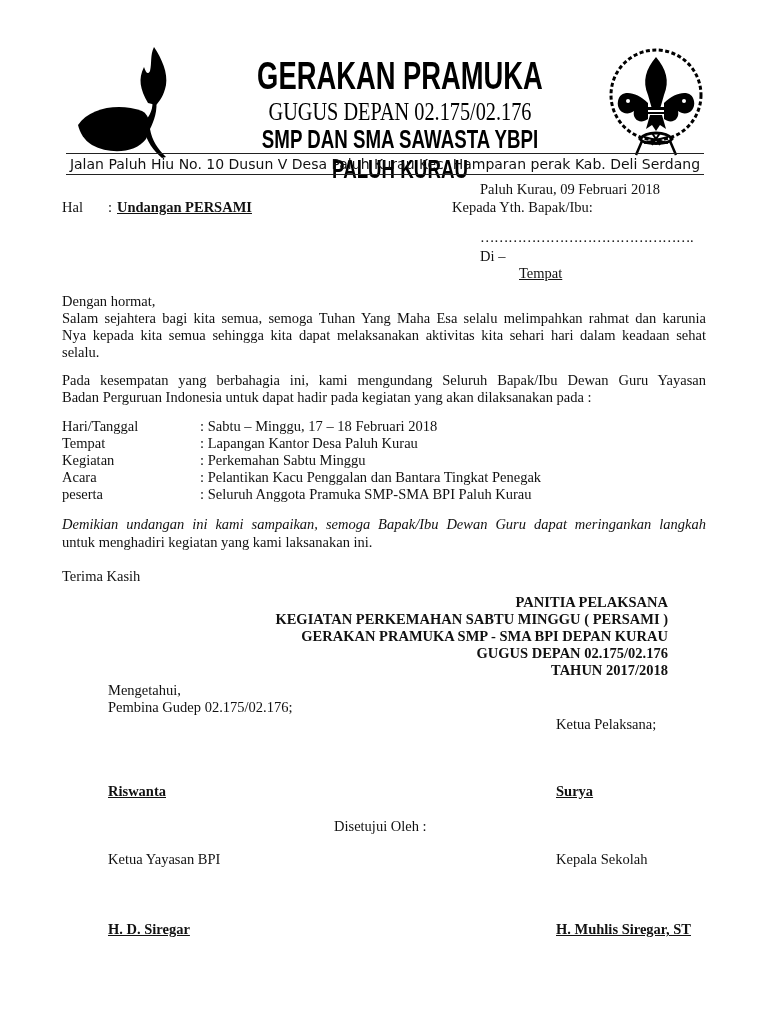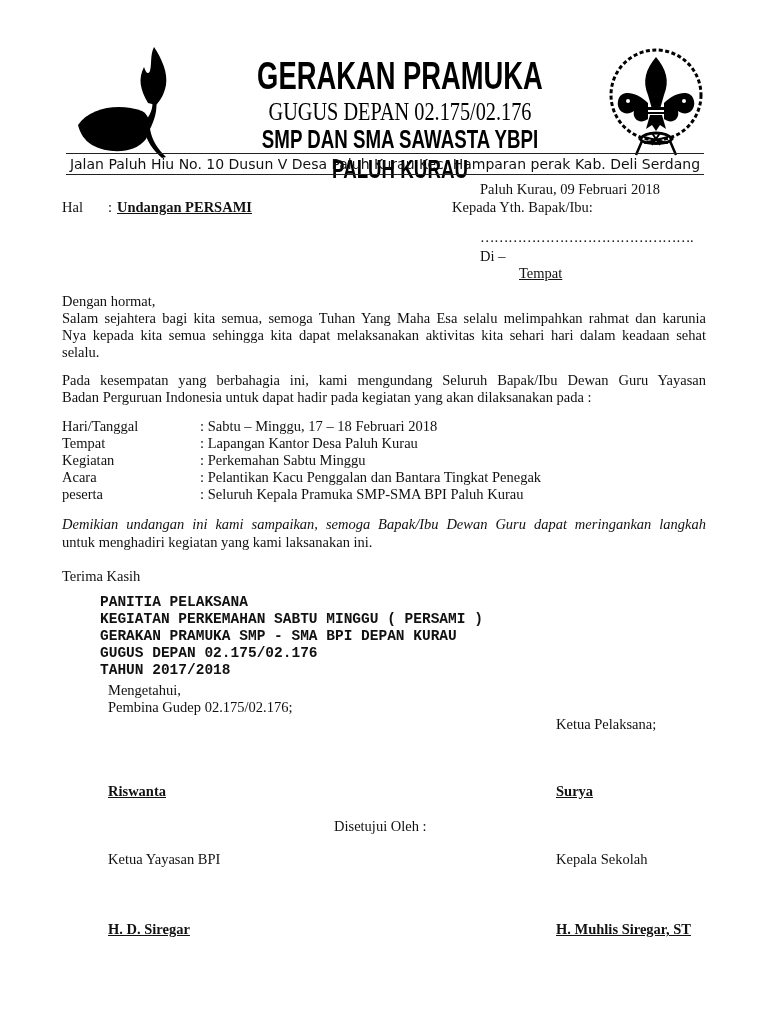--- a/index.html
+++ b/index.html
@@ -10,21 +10,21 @@
     .t1 { top: 55px; font-size: 38px; line-height: 42px; }
     .t2 { top: 98px; font-size: 26px; line-height: 28px; }
     .t3 { top: 124px; font-size: 26px; line-height: 30px; }
     .rule { left: 66px; width: 638px; height: 0; border-top: 1.5px solid #222; }
     .addr { top: 156px; left: 66px; width: 638px; text-align: center; font-family: "DejaVu Sans", sans-serif; font-size: 14px; line-height: 16px; color: #111; }
     .u { text-decoration: underline; }
     .b { font-weight: bold; }
     .detail-row { position: absolute; left: 62px; height: 17px; }
     .detail-label { position: absolute; left: 0; width: 140px; }
     .detail-value { position: absolute; left: 138px; white-space: nowrap; }
-    .center-block { left: 100px; width: 568px; text-align: left; font-weight: bold; font-family: Liberation Mono, monospace; }
+    .center-block { left: 100px; width: 568px; text-align: right; font-weight: bold; }
     svg { display: block; }
   </style>
 </head>
 <body>
 
 <div class="abs" style="left:70px; top:45px; width:110px; height:115px;">
   <svg width="110" height="115" viewBox="0 0 110 115">
 
     <path d="M8 80 C 20 62, 50 58, 72 66 C 80 70, 82 82, 76 94 C 66 108, 40 110, 22 100 C 14 95, 10 88, 8 80 Z" fill="#000"></path>
 
@@ -94,21 +94,21 @@
 <div class="detail-row serif" style="top:452px;">
   <span class="detail-label">Kegiatan</span>
   <span class="detail-value">: Perkemahan Sabtu Minggu</span>
 </div>
 <div class="detail-row serif" style="top:469px;">
   <span class="detail-label">Acara</span>
   <span class="detail-value">: Pelantikan Kacu Penggalan dan Bantara Tingkat Penegak</span>
 </div>
 <div class="detail-row serif" style="top:486px;">
   <span class="detail-label">peserta</span>
-  <span class="detail-value">: Seluruh Kepala Pramuka SMP-SMA BPI Paluh Kurau</span>
+  <span class="detail-value">: Seluruh Anggota Pramuka SMP-SMA BPI Paluh Kurau</span>
 </div>
 
 <div class="abs serif" style="left:62px; top:516px; width:644px; text-align:justify; text-align-last:justify;font-style:italic;">Demikian undangan ini kami sampaikan, semoga Bapak/Ibu Dewan Guru dapat meringankan langkah</div>
 <div class="abs serif" style="left:62px; top:534px;">untuk menghadiri kegiatan yang kami laksanakan ini.</div>
 
 <div class="abs serif" style="left:62px; top:568px;">Terima Kasih</div>
 
 <div class="abs serif center-block" style="top:594px;">PANITIA PELAKSANA</div>
 <div class="abs serif center-block" style="top:611px;">KEGIATAN PERKEMAHAN SABTU MINGGU ( PERSAMI )</div>
 <div class="abs serif center-block" style="top:628px;">GERAKAN PRAMUKA SMP - SMA BPI DEPAN KURAU</div>

